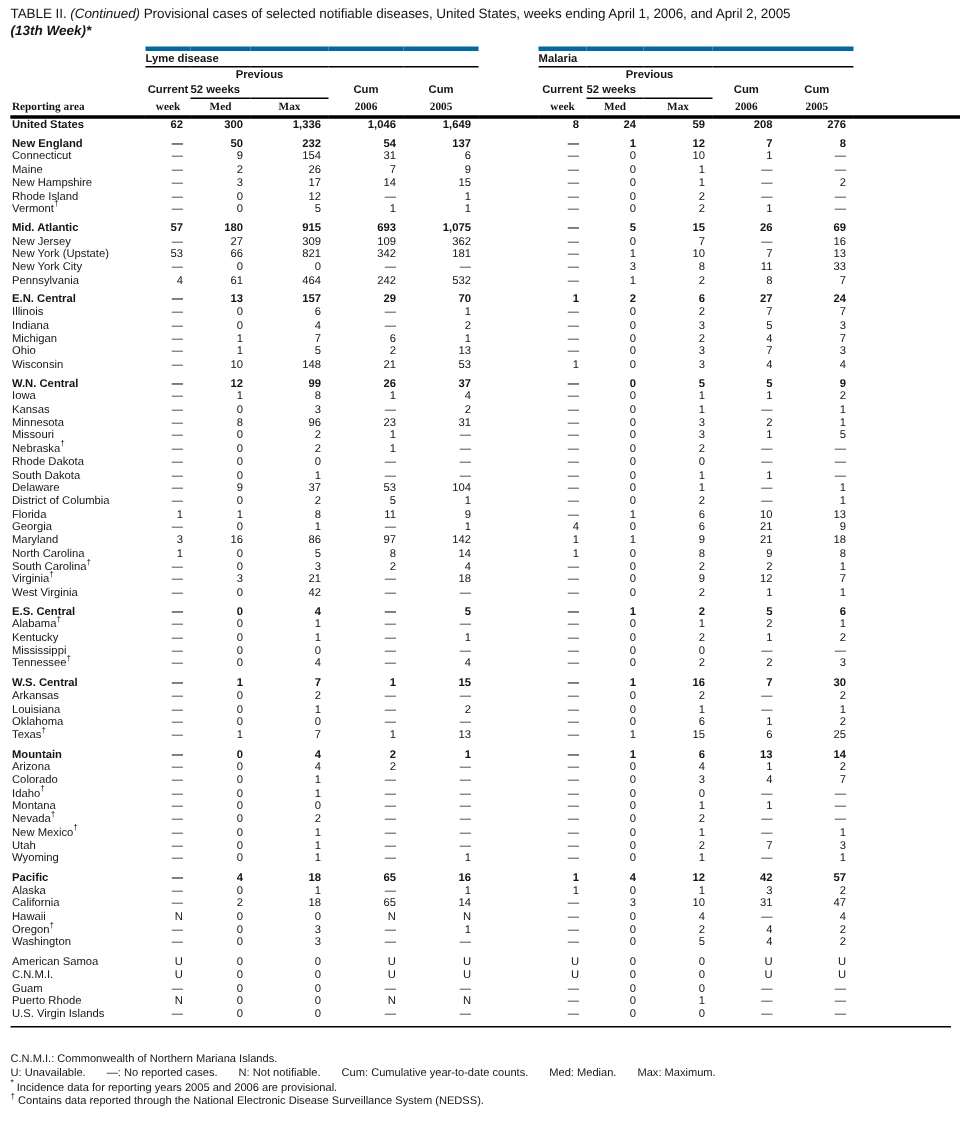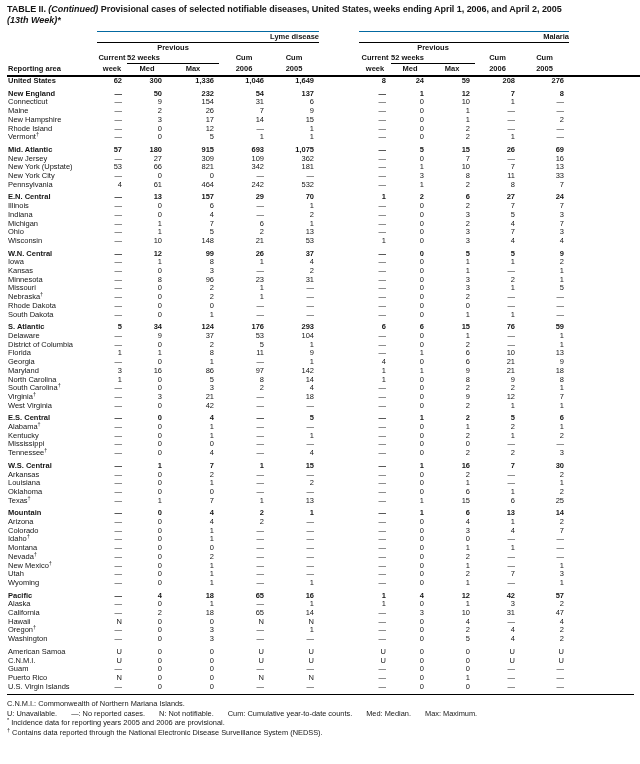--- a/index.html
+++ b/index.html
@@ -3,41 +3,41 @@
 <meta charset="utf-8">
 <style>
   html,body { margin:0; padding:0; background:#fff; }
   body {
     width:640px; height:764px; overflow:hidden;
     font-family:"Liberation Sans", sans-serif; color:#151515;
     -webkit-font-smoothing:antialiased;
   }
   .page { padding:4px 6px 0 7px; }
 
-  .title { font-size:9px; font-weight:bold; line-height:11px; white-space:nowrap; letter-spacing:-0.05px; }
+  .title { font-size:9px; font-weight:normal; line-height:11px; white-space:nowrap; letter-spacing:-0.05px; }
   .title .cont { font-style:italic; }
   .title-line2 { font-size:9px; font-weight:bold; line-height:11px;font-style:italic; }
 
   table { border-collapse:collapse; table-layout:fixed; width:633px; margin-top:5px; }
   th, td { padding:0; margin:0; }
   thead th { font-weight:bold; font-size:7.5px; line-height:10px; white-space:nowrap; }
-  th.group-hdr { border-top:1px solid #0369a1; border-bottom:1px solid #000; text-align:right; }
+  th.group-hdr { border-top:3px solid #0369a1; border-bottom:1px solid #000; text-align:left; }
   th.u52 { border-bottom:1px solid #000; text-align:left; }
   th.ctr { text-align:center; }
-  tr.hdr-bottom th { border-bottom:2.5px solid #000; padding-bottom:1px; }
+  tr.hdr-bottom th { border-bottom:2.5px solid #000; padding-bottom:1px;font-family:Liberation Serif, serif; }
   th.area-hdr { text-align:left; vertical-align:bottom; padding-left:1px; }
 
   tbody td { font-size:7.5px; line-height:8.7px; white-space:nowrap; }
   td.num { text-align:right; padding-right:5px; }
   td.area { text-align:left; padding-left:1px; }
   tr.gap td { padding-top:4px; }
   tr.bold td { font-weight:bold; }
   sup { font-size:5.5px; vertical-align:super; line-height:0; }
 
-  .footnotes { margin-top:3px; border-top:1.5px solid #000; padding-top:4px; font-size:7.4px; line-height:9.4px; }
+  .footnotes { margin-top:3px; border-top:1.5px solid #000; padding-top:16px; font-size:7.4px; line-height:9.4px; }
   .fn { white-space:nowrap; }
   .legend span { display:inline-block; margin-right:14px; }
   .legend span:last-child { margin-right:0;text-align:center; }
   .fn .fn-text { margin-left:2px; }
 </style>
 </head>
 <body>
 
 <div class="page">
 
@@ -494,35 +494,20 @@
           <td class="num">—</td>
           <td class="num">—</td>
           <td></td>
           <td class="num">—</td>
           <td class="num">0</td>
           <td class="num">1</td>
           <td class="num">1</td>
           <td class="num">—</td>
           <td></td>
         </tr>
-        <tr class="gap bold">
-          <td class="area">S. Atlantic</td>
-          <td class="num">5</td>
-          <td class="num">34</td>
-          <td class="num">124</td>
-          <td class="num">176</td>
-          <td class="num">293</td>
-          <td></td>
-          <td class="num">6</td>
-          <td class="num">6</td>
-          <td class="num">15</td>
-          <td class="num">76</td>
-          <td class="num">59</td>
-          <td></td>
-        </tr>
         <tr>
           <td class="area">Delaware</td>
           <td class="num">—</td>
           <td class="num">9</td>
           <td class="num">37</td>
           <td class="num">53</td>
           <td class="num">104</td>
           <td></td>
           <td class="num">—</td>
           <td class="num">0</td>
@@ -1065,21 +1050,21 @@
           <td class="num">—</td>
           <td></td>
           <td class="num">—</td>
           <td class="num">0</td>
           <td class="num">0</td>
           <td class="num">—</td>
           <td class="num">—</td>
           <td></td>
         </tr>
         <tr>
-          <td class="area">Puerto Rico</td>
+          <td class="area">Puerto Rhode</td>
           <td class="num">N</td>
           <td class="num">0</td>
           <td class="num">0</td>
           <td class="num">N</td>
           <td class="num">N</td>
           <td></td>
           <td class="num">—</td>
           <td class="num">0</td>
           <td class="num">1</td>
           <td class="num">—</td>

